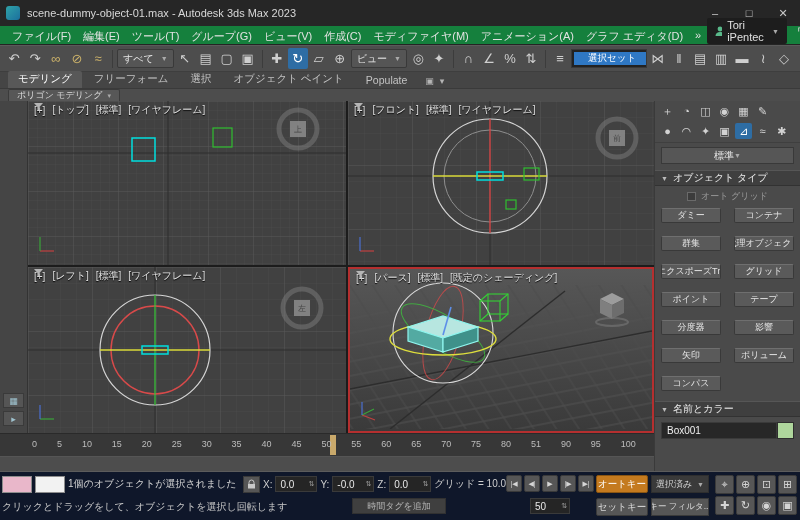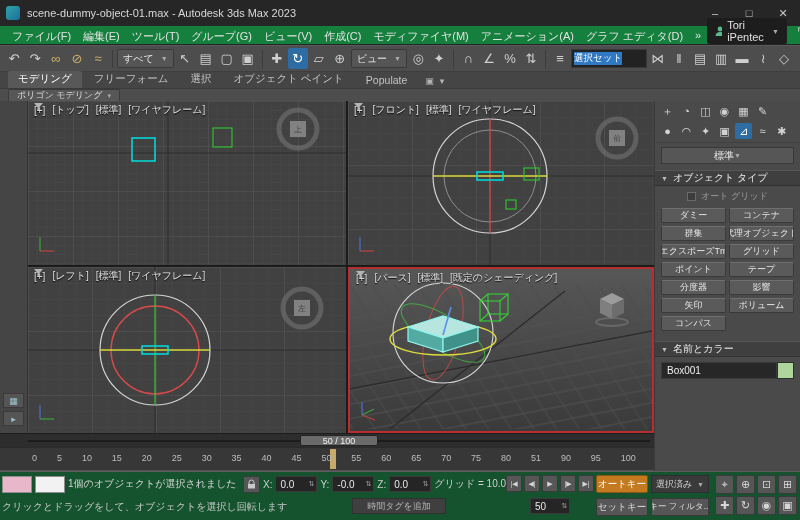--- a/index.html
+++ b/index.html
@@ -23,21 +23,21 @@
 .workspace{display:flex;gap:4px;align-items:center;color:#cfcfcf;white-space:nowrap;}
 
 
 .toolbar{height:27px;background:#4d4d4d;border-top:1px solid #5a5a5a;border-bottom:1px solid #3e3e3e;display:flex;align-items:center;padding:0 4px;gap:1px;}
 .tbgroup{display:flex;gap:1px;}
 .tbi{width:20px;height:21px;display:flex;align-items:center;justify-content:center;color:#cfcfcf;font-size:13px;border-radius:2px;flex:none;}
 .tbi.active{background:#2e6da4;color:#fff;}
 .tb-sep{width:1px;height:18px;background:#3c3c3c;margin:0 3px;flex:none;}
 .tb-dd{height:19px;background:#555;border:1px solid #393939;border-radius:2px;display:flex;align-items:center;padding:0 5px;gap:7px;font-size:10px;color:#e6e6e6;flex:none;white-space:nowrap;}
 .selset{width:76px;height:19px;background:#222;border:1px solid #393939;display:flex;align-items:center;padding:0 2px;flex:none;overflow:hidden;}
-.selset span{background:#2f78c4;color:#fff;font-size:9.5px;padding:0 0;white-space:nowrap;}
+.selset span{background:#2f78c4;color:#fff;font-size:9.5px;padding:0 14px;white-space:nowrap;}
 
 
 .ribbon{height:17px;background:#454545;border-bottom:1px solid #3a3a3a;display:flex;align-items:flex-end;padding:0 8px;gap:2px;}
 .rtab{padding:1px 10px 2px;font-size:10.5px;color:#c3c3c3;white-space:nowrap;}
 .rtab.active{background:#585858;color:#fff;border-radius:2px 2px 0 0;}
 .ribbon-ctl{margin-left:6px;display:flex;gap:6px;align-items:center;color:#b5b5b5;font-size:9px;padding-bottom:2px;}
 .ribbonsub{height:12px;background:#4d4d4d;display:flex;align-items:flex-start;padding-left:8px;}
 .subtab{height:12px;background:#575757;border:1px solid #3b3b3b;border-bottom:none;border-radius:2px 2px 0 0;padding:0 8px;font-size:9px;color:#ddd;display:inline-flex;align-items:center;gap:5px;}
 
 
@@ -57,36 +57,36 @@
 .cp{width:146px;background:#4a4a4a;border-left:1px solid #3a3a3a;display:flex;flex-direction:column;}
 .cp-tabs,.cp-cats{display:flex;gap:2px;padding:2px 4px;align-items:center;}
 .cp-cats{border-bottom:1px solid #3f3f3f;padding-bottom:3px;}
 .cpi{width:17px;height:16px;display:flex;align-items:center;justify-content:center;color:#d2d2d2;font-size:11px;border-radius:2px;flex:none;}
 .cpi.active{background:#2e6da4;color:#fff;}
 .cp-dd{margin:4px 6px 2px;height:17px;background:#565656;border:1px solid #393939;display:flex;align-items:center;justify-content:center;padding:0 5px;font-size:10px;color:#e8e8e8;}
 .rollout-h{margin-top:4px;height:16px;background:#3f3f3f;border-top:1px solid #565656;border-bottom:1px solid #323232;display:flex;align-items:center;gap:5px;padding:0 6px;font-size:10px;color:#ececec;}
 .roll-arrow{font-size:7px;color:#bbb;}
 .autogrid{display:flex;align-items:center;gap:5px;justify-content:center;padding:4px 0 2px;color:#989898;font-size:9px;}
 .checkbox{width:9px;height:9px;background:#3c3c3c;border:1px solid #6a6a6a;}
-.helpers{display:grid;grid-template-columns:1fr 1fr;gap:3px;padding:3px 6px 6px;}
+.helpers{display:grid;grid-template-columns:1fr 1fr;gap:13px;padding:3px 6px 6px;}
 .hbtn{height:15px;background:#5a5a5a;border:1px solid #393939;border-top-color:#6f6f6f;border-radius:2px;font-size:9px;color:#e5e5e5;display:flex;align-items:center;justify-content:center;white-space:nowrap;overflow:hidden;}
 .namerow{display:flex;padding:5px 6px;}
 .namefield{flex:1;height:17px;background:#272727;border:1px solid #3a3a3a;color:#efefef;font-size:10px;display:flex;align-items:center;padding:0 5px;}
 .swatch{width:17px;height:17px;background:#aed69c;border:1px solid #2e2e2e;flex:none;}
 
 
 .timeslider{height:14px;background:#2d2d2d;border-top:1px solid #1d1d1d;position:relative;}
 .ts-groove{position:absolute;left:28px;right:4px;top:6px;height:2px;background:#1c1c1c;}
 .ts-handle{position:absolute;left:300px;top:1px;width:78px;height:11px;background:#6a6a6a;border:1px solid #232323;border-radius:2px;color:#f2f2f2;font-size:9px;display:flex;align-items:center;justify-content:center;}
 .trackbar{height:24px;background:#373737;border-top:1px solid #2a2a2a;border-bottom:1px solid #555;position:relative;}
 .ticks{position:absolute;left:32px;right:18px;top:5px;display:flex;justify-content:space-between;font-size:9px;color:#bdbdbd;}
 .frame-marker{position:absolute;left:330px;top:1px;bottom:1px;width:6px;background:#c9a96b;}
 
 
-.statusbar{height:49px;background:#14532d;border-top:1px solid #5c5c5c;position:relative;font-size:10px;}
+.statusbar{height:49px;background:#0f172a;border-top:1px solid #5c5c5c;position:relative;font-size:10px;}
 .sb-row{position:absolute;left:2px;display:flex;align-items:center;gap:3px;}
 .r1{top:3px;height:18px;}
 .r2{top:26px;height:18px;}
 .pane-pink{width:30px;height:17px;background:#e9b7ca;border:1px solid #8d8d8d;flex:none;}
 .pane-white{width:30px;height:17px;background:#f2f2f2;border:1px solid #8d8d8d;flex:none;}
 .sbtext{color:#d5d5d5;white-space:nowrap;overflow:hidden;width:172px;flex:none;}
 .sb-lock{width:17px;height:17px;background:#565656;border:1px solid #3a3a3a;display:flex;align-items:center;justify-content:center;flex:none;}
 .axlabel{color:#cfcfcf;flex:none;}
 .axfield{width:42px;height:16px;background:#252525;border:1px solid #3a3a3a;color:#e8e8e8;display:flex;align-items:center;justify-content:space-between;padding:0 2px 0 4px;flex:none;}
 .spin{font-size:7px;color:#9a9a9a;line-height:6px;}
@@ -420,24 +420,20 @@
                 <line x1="0" y1="0" x2="13" y2="5" stroke="#c04040" stroke-width="1.2"></line>
                 <line x1="0" y1="0" x2="12" y2="-6" stroke="#3aa33a" stroke-width="1.2"></line>
                 <line x1="0" y1="0" x2="0" y2="-13" stroke="#4a6fd0" stroke-width="1.2"></line>
               </g>
             </svg>
           </div>
 
         </div>
       </div>
 
-      <div class="timeslider">
-        <div class="ts-groove"></div>
-        <div class="ts-handle">50 / 100</div>
-      </div>
 
       <div class="trackbar">
         <div class="frame-marker"></div>
         <div class="ticks">
 
         <span>0</span>
             <span>5</span>
             <span>10</span>
             <span>15</span>
             <span>20</span>

